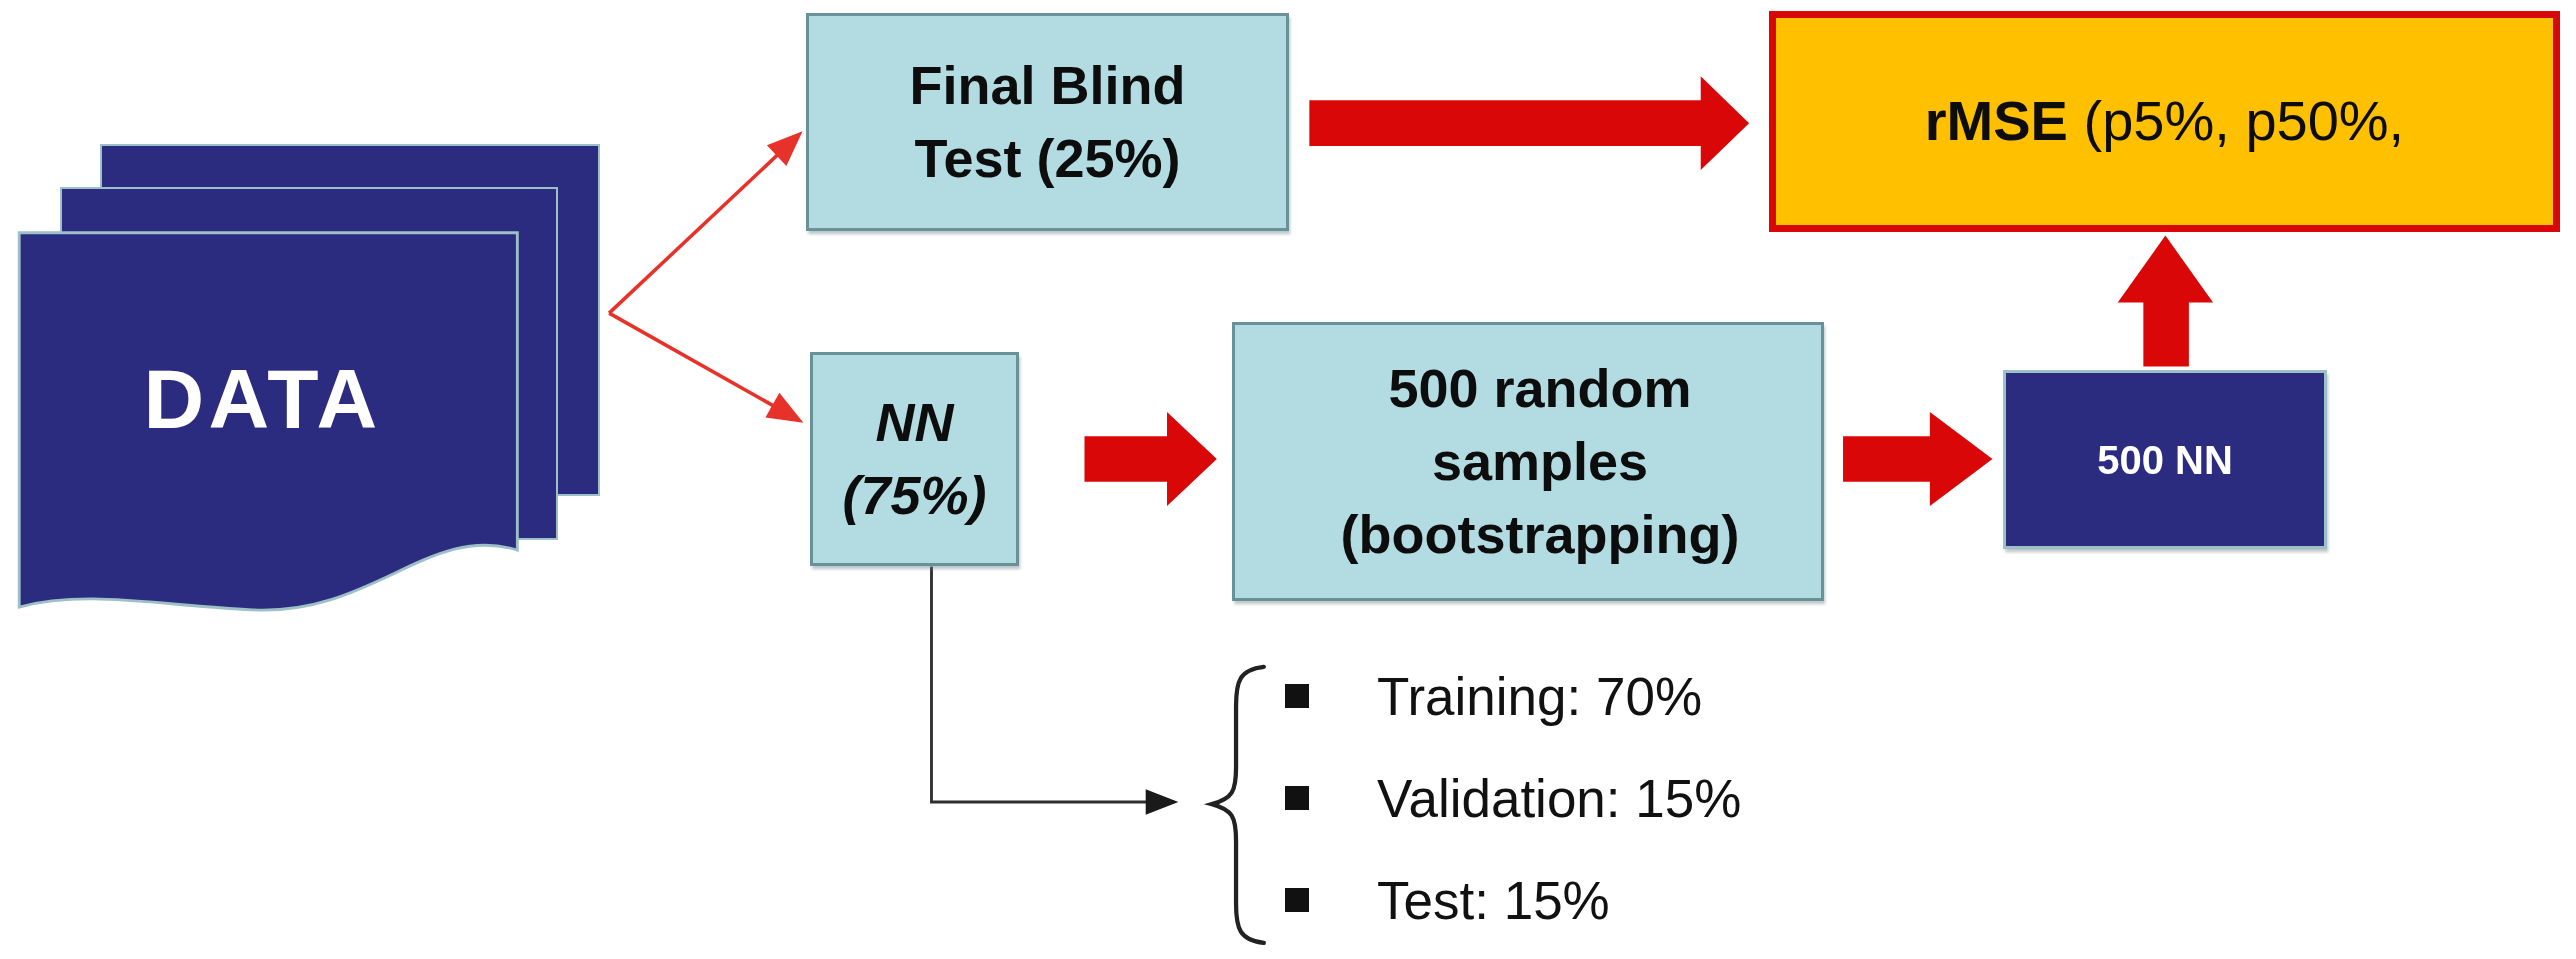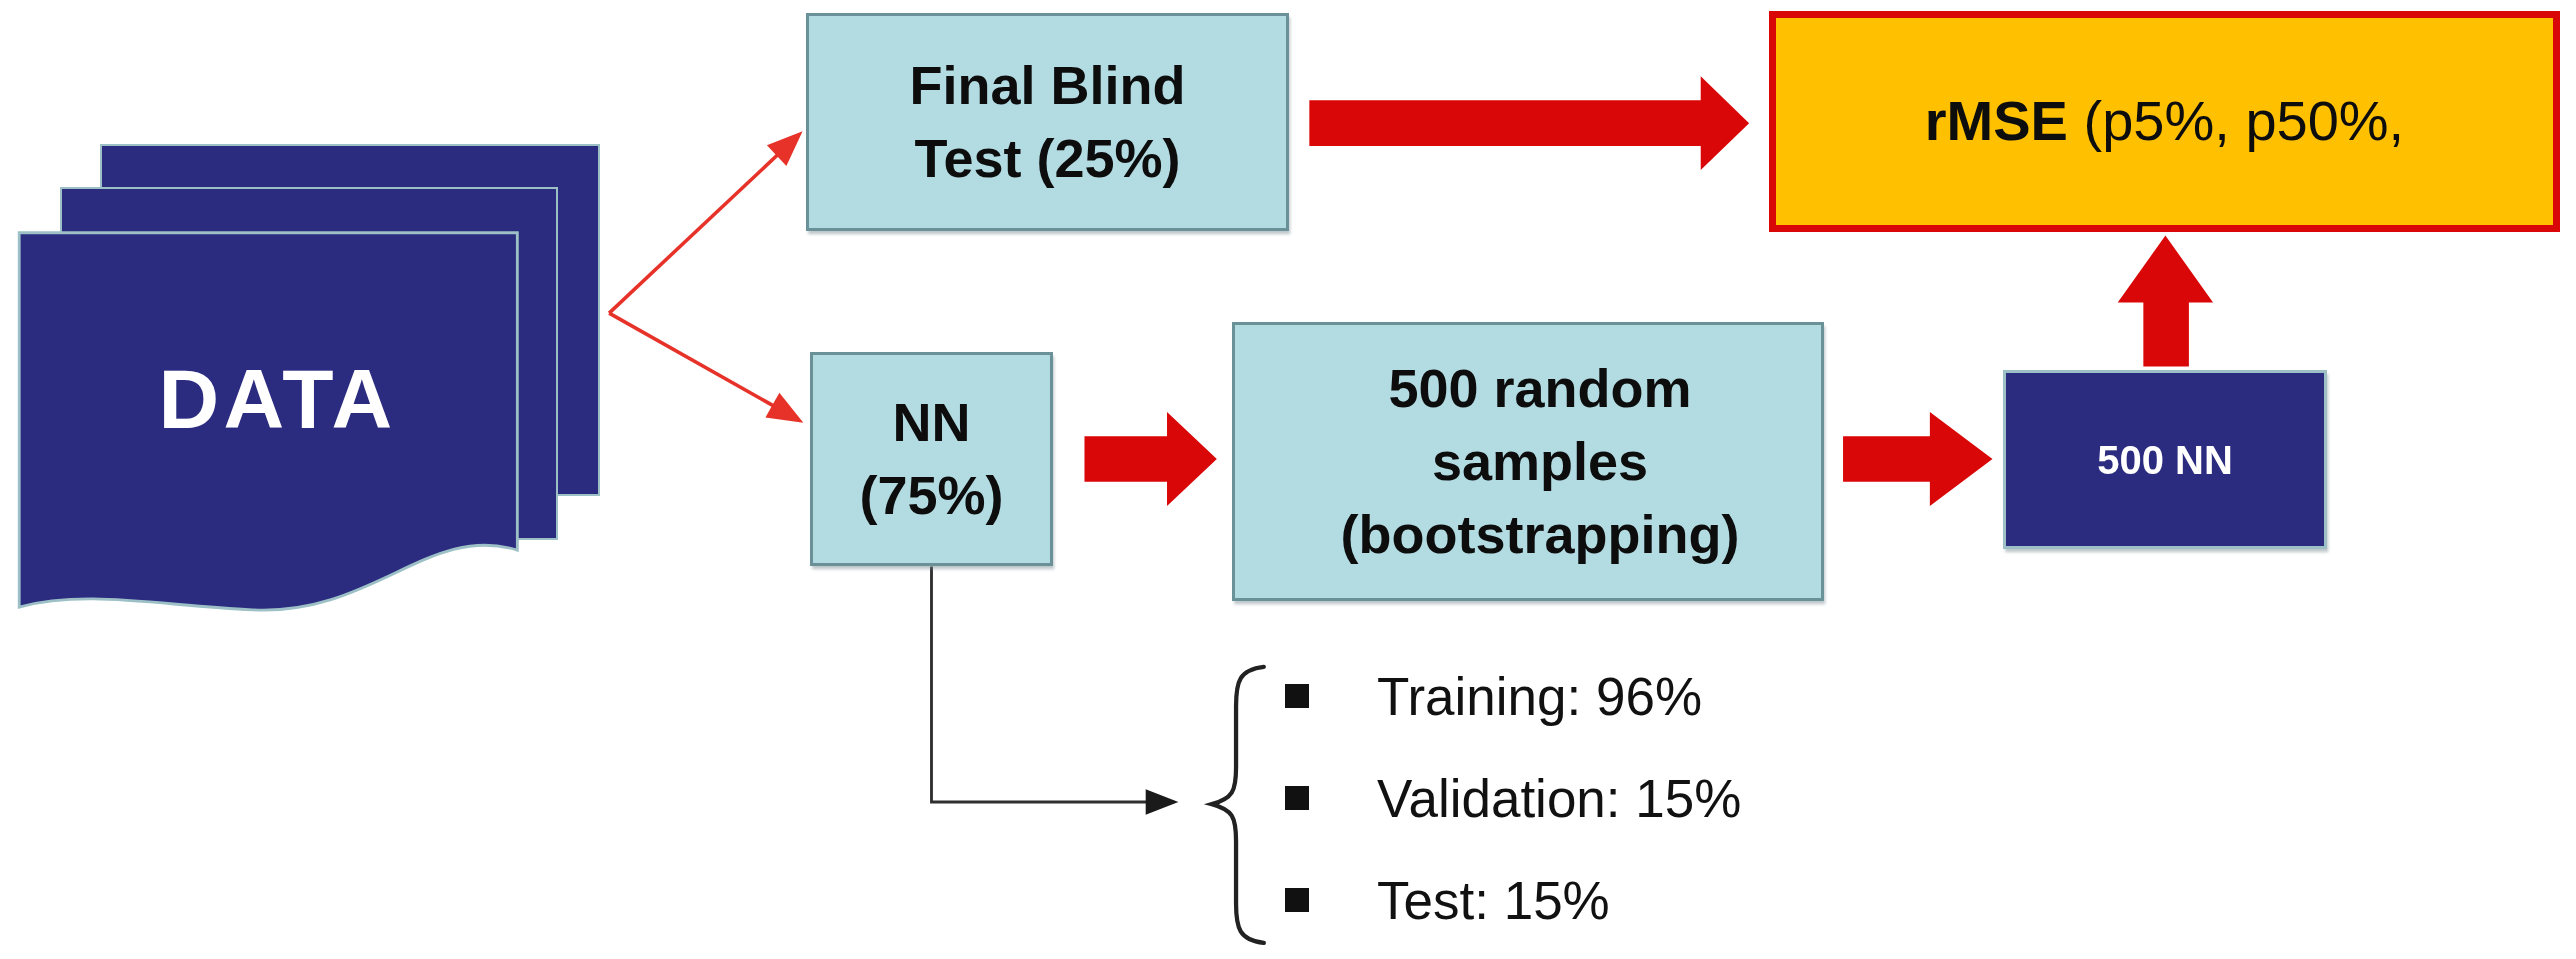--- a/index.html
+++ b/index.html
@@ -5,21 +5,21 @@
   html,body{margin:0;padding:0;background:#ffffff;}
   .canvas{
     position:relative;width:2576px;height:960px;background:#ffffff;overflow:hidden;
     font-family:"Liberation Sans","DejaVu Sans",sans-serif;
   }
   .overlay{position:absolute;left:0;top:0;z-index:2;pointer-events:none;}
   .navy-rect{
     position:absolute;background:#2b2b80;border:2.8px solid #9cc0c6;box-sizing:border-box;z-index:1;
   }
   .data-label{
-    position:absolute;left:33px;top:278px;width:489px;height:242px;z-index:3;
+    position:absolute;left:18px;top:278px;width:489px;height:242px;z-index:3;
     display:flex;align-items:center;justify-content:center;
     color:#ffffff;font-size:84px;font-weight:bold;letter-spacing:4.3px;
   }
   .box{
     position:absolute;box-sizing:border-box;z-index:3;
     display:flex;flex-direction:column;align-items:center;justify-content:center;
     text-align:center;color:#0d0d0d;font-weight:bold;
   }
   .cyan{
     background:#b2dce2;border:3.6px solid #6a9098;
@@ -80,39 +80,39 @@
 
   <div class="box cyan" style="left:806px;top:13px;width:483px;height:218px;">
     <span class="ln">Final Blind</span>
     <span class="ln">Test (25%)</span>
   </div>
 
   <div class="box orange" style="left:1769px;top:10.7px;width:791px;height:221px;">
     <span class="rmse-ln"><b>rMSE</b><span> (p5%, p50%,</span></span>
   </div>
 
-  <div class="box cyan" style="left:810px;top:352px;width:243px;height:214px;">
+  <div class="box cyan" style="left:810px;top:352px;width:209px;height:214px;font-style:italic;">
     <span class="ln">NN</span>
     <span class="ln">(75%)</span>
   </div>
 
   <div class="box cyan" style="left:1232px;top:322px;width:592px;height:279px;padding-left:24px;">
     <span class="ln">500 random</span>
     <span class="ln">samples</span>
     <span class="ln">(bootstrapping)</span>
   </div>
 
   <div class="box navy" style="left:2003px;top:370px;width:324px;height:179px;">
     <span class="nn500-label">500 NN</span>
   </div>
 
   <div class="split-list">
     <div class="split-row">
       <span class="bullet-square"></span>
-      <span class="split-text">Training: 96%</span>
+      <span class="split-text">Training: 70%</span>
     </div>
     <div class="split-row">
       <span class="bullet-square"></span>
       <span class="split-text">Validation: 15%</span>
     </div>
     <div class="split-row">
       <span class="bullet-square"></span>
       <span class="split-text">Test: 15%</span>
     </div>
   </div>

